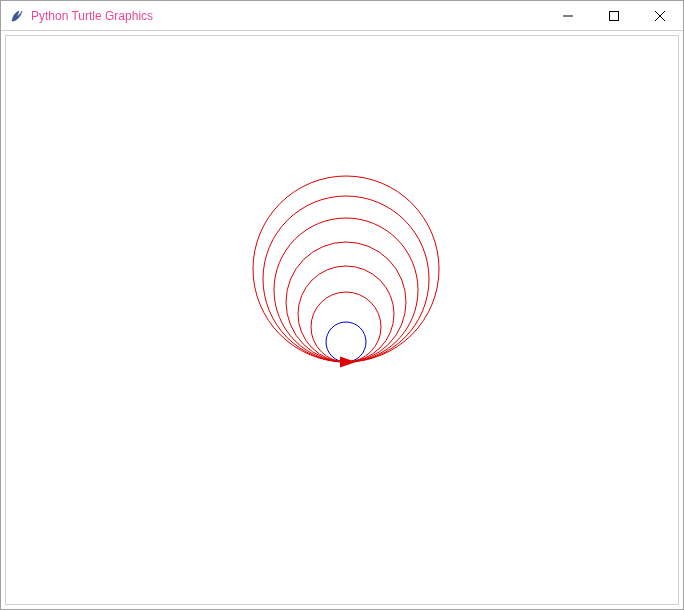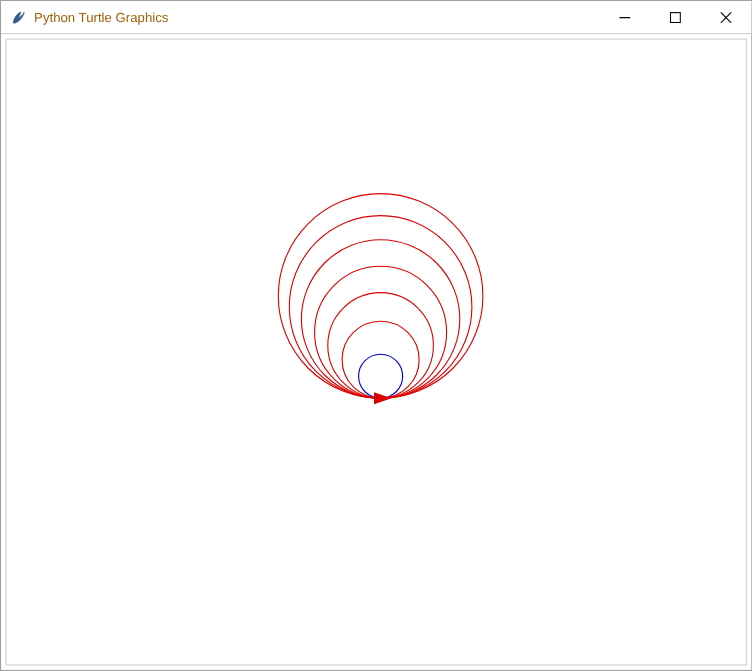--- a/index.html
+++ b/index.html
@@ -33,21 +33,21 @@
     .titlebar .app-icon {
       width: 16px;
       height: 16px;
       margin-right: 6px;
       display: flex;
       align-items: center;
       justify-content: center;
     }
     .titlebar .title {
       font-size: 12px;
-      color: #a16207;
+      color: #ec4899;
       flex: 1;
     }
     .window-controls {
       display: flex;
       height: 100%;
     }
     .window-controls .ctrl {
       width: 46px;
       height: 100%;
       display: flex;

